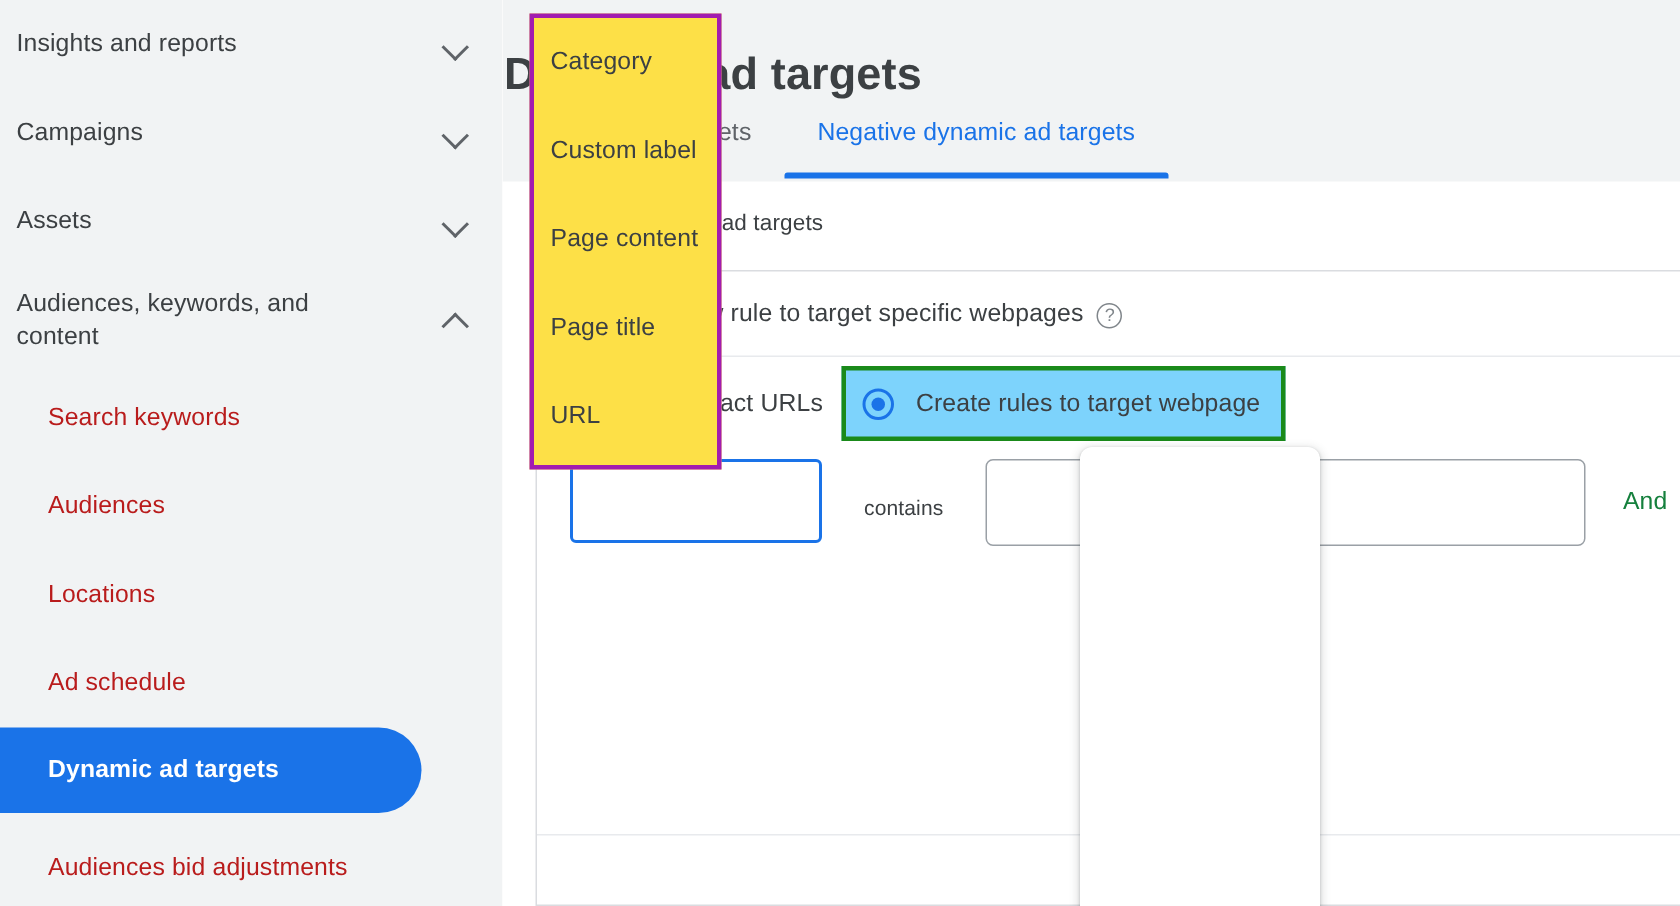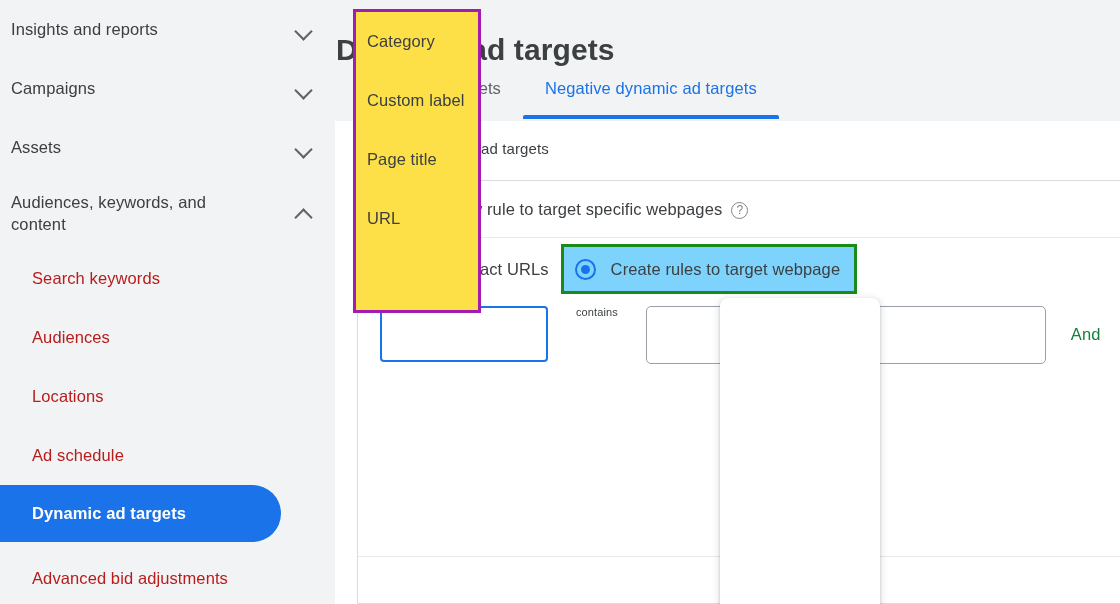--- a/index.html
+++ b/index.html
@@ -242,22 +242,22 @@
   .select-field {
     position: absolute;
     left: 0; top: 0;
     width: 168px; height: 56px;
     border: 2px solid #1a73e8;
     border-radius: 4px;
     background: #ffffff;
   }
   .op-label {
     margin-left: 28px;
-    margin-top: 6px;
-    font-size: 11px;
+    margin-top: 30px;
+    font-size: 14px;
     color: #3c4043;
     letter-spacing: .1px;
   }
   .value-input {
     margin-left: 28px;
     margin-top: 6px;
     width: 400px;
     height: 58px;
     border: 1px solid #9aa0a6;
     border-radius: 5px;
@@ -356,21 +356,21 @@
     <div class="nav-item">
       <span>Locations</span>
     </div>
     <div class="nav-item">
       <span>Ad schedule</span>
     </div>
     <div class="nav-item active">
       <span>Dynamic ad targets</span>
     </div>
     <div class="nav-item two-line">
-      <span>Advanced bid adjustments</span>
+      <span>Audiences bid adjustments</span>
     </div>
 
   </nav>
 
   <section class="main">
 
     <div class="main-header">
       <h1 class="page-title">Dynamic ad targets</h1>
 
       <div class="tabs">
@@ -418,20 +418,23 @@
     <div class="dropdown-panel">
     </div>
     <div class="dropdown-inner">
       <div class="dd-item">
         <span>Category</span>
       </div>
       <div class="dd-item">
         <span>Custom label</span>
       </div>
       <div class="dd-item">
+        <span>Page content</span>
+      </div>
+      <div class="dd-item">
         <span>Page title</span>
       </div>
       <div class="dd-item">
         <span>URL</span>
       </div>
     </div>
 
   </section>
 </div>
 

